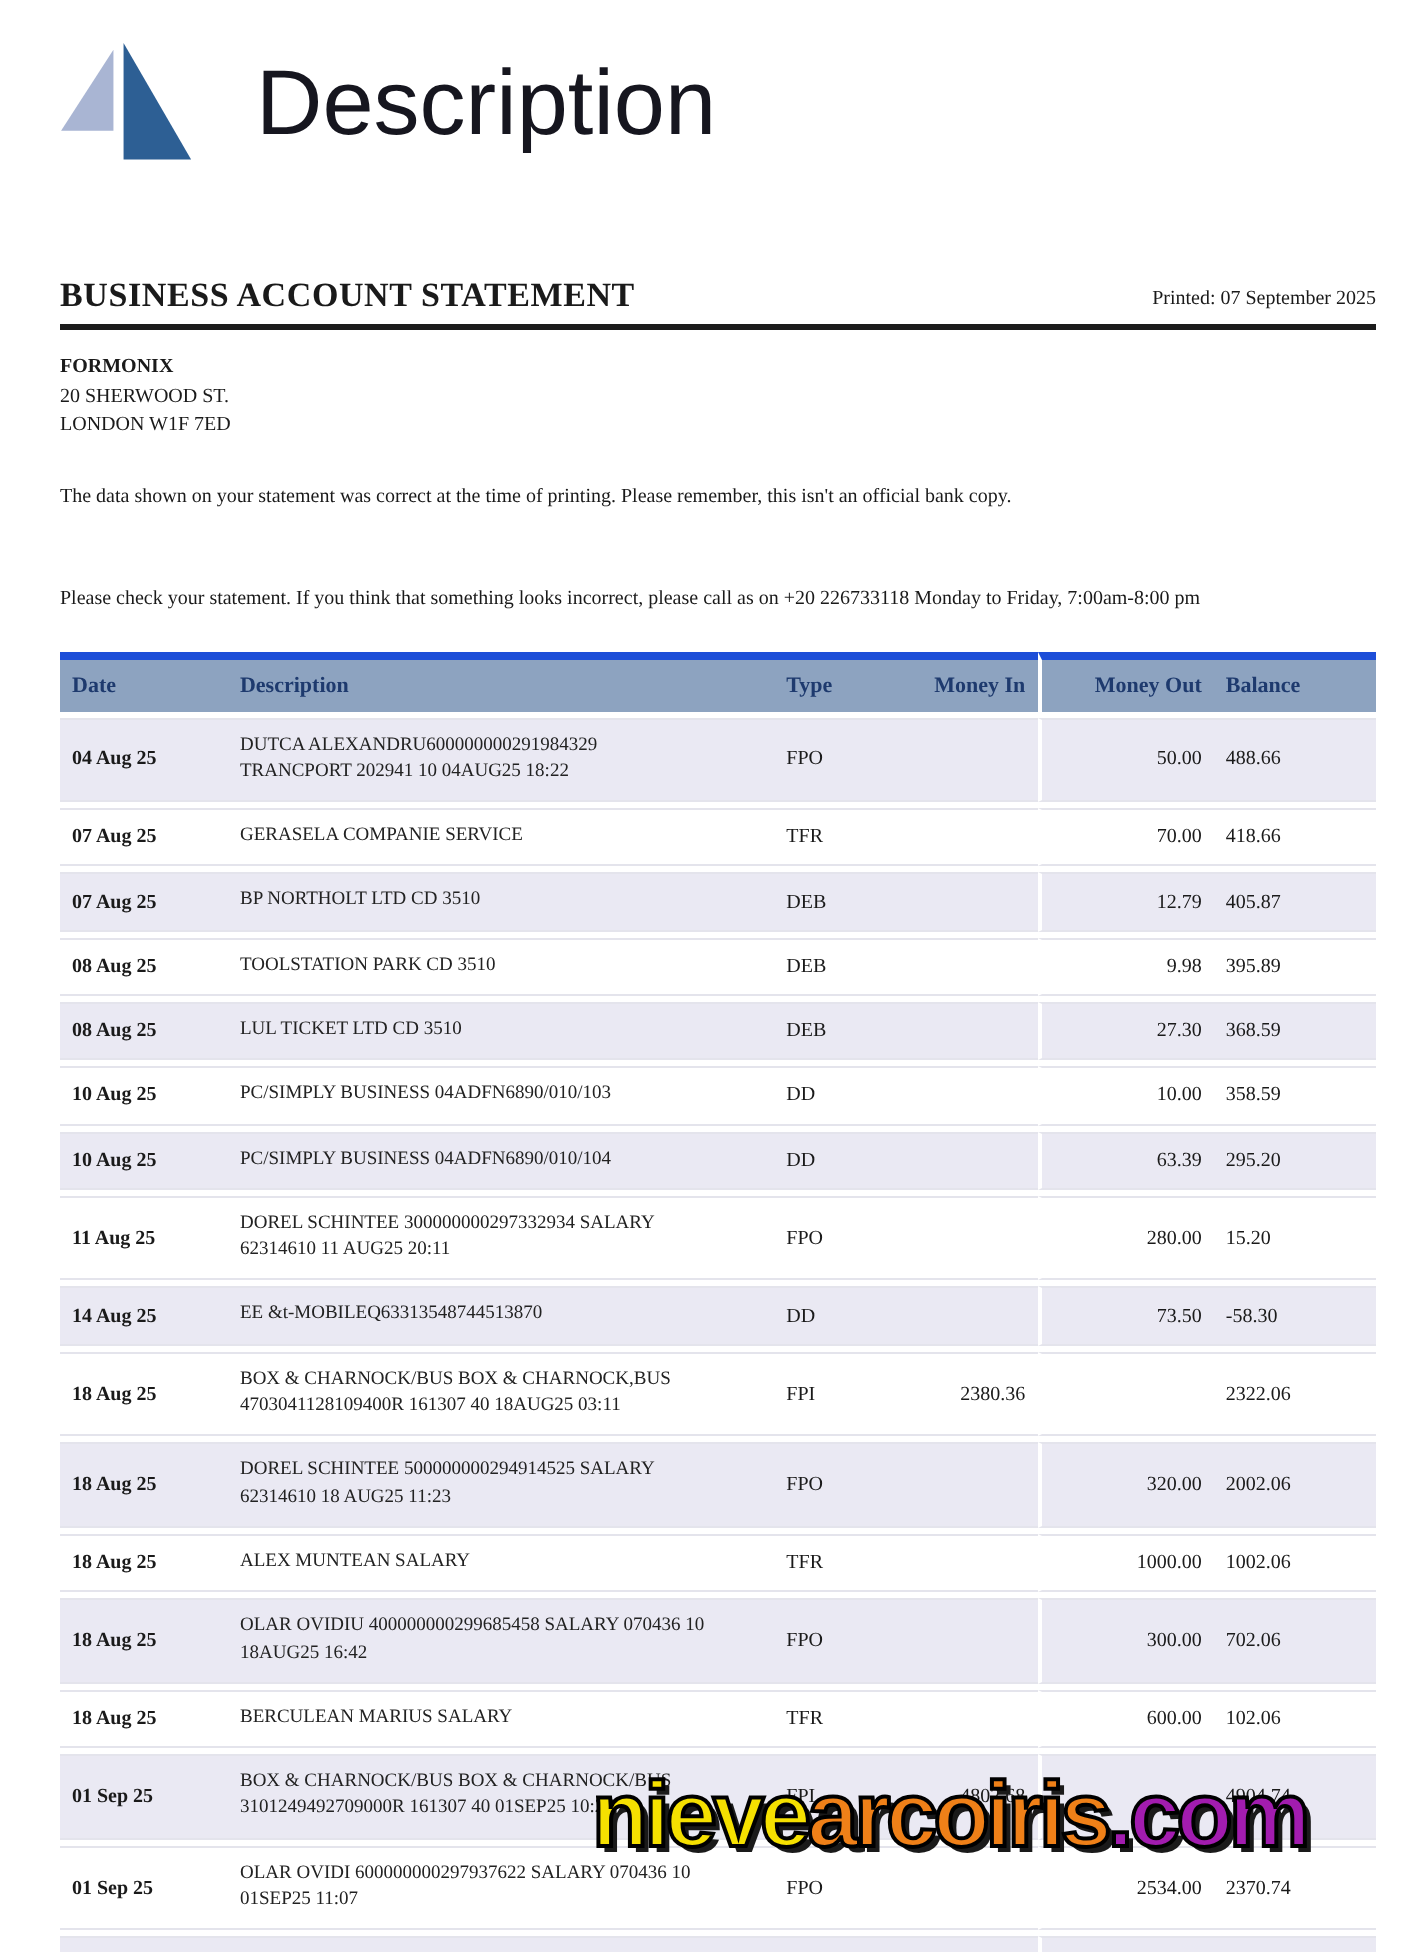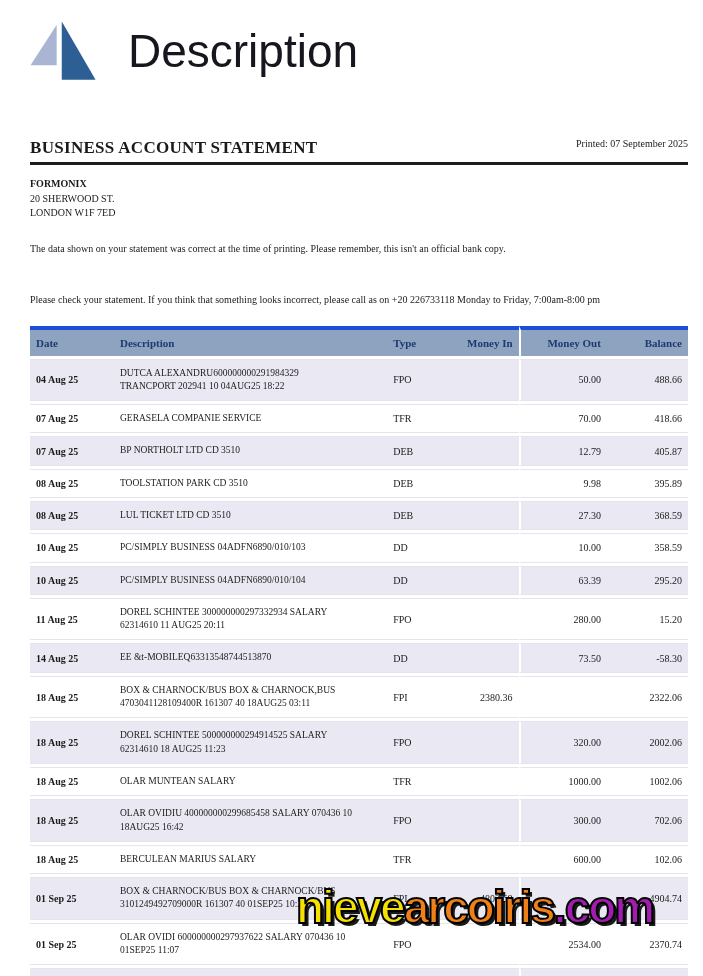--- a/index.html
+++ b/index.html
@@ -11,21 +11,21 @@
     position:relative;
     overflow:hidden;
   }
   .logo-row { display:flex; align-items:center; padding:14px 0 0 28px; }
   .logo-mark svg { width:76px; height:74px; display:block; }
   .logo-text {
     font-family:"Liberation Sans", sans-serif;
     font-size:46px; color:#16161f; margin-left:24px; letter-spacing:0;
   }
   .statement-head {
-    display:flex; justify-content:space-between; align-items:flex-start;
+    display:flex; justify-content:space-between; align-items:flex-end;
     margin:50px 15px 0 30px;
     border-bottom:3px solid #1c1c1c; padding-bottom:4px;
   }
   .statement-title { font-size:17px; font-weight:bold; letter-spacing:0.3px; }
   .printed { font-size:10px; padding-bottom:3px; }
 
   .account-block { display:flex; margin:12px 15px 0 30px; font-size:10px; line-height:1.45; }
   .addr { width:126px; }
   .addr .name { font-weight:bold; }
   .bank-details span.pair { margin-right:14px; }
@@ -47,21 +47,21 @@
   }
   tr.odd  td { background:#eae9f3; }
   tr.even td { background:#ffffff; }
   .c-date { width:86px; }
   td.c-date { font-weight:bold; font-size:10px; }
   .c-desc { width:258px; }
   td.c-desc { font-size:9.5px; line-height:1.4; padding-right:34px; color:#222; }
   .c-type { width:46px; text-align:left; }
   .c-in   { width:76px; text-align:right; }
   .c-out  { width:86px; text-align:right; border-left:2px solid #ffffff; }
-  .c-bal  { width:78px; text-align:right; }
+  .c-bal  { width:78px; text-align:left; }
 
   .watermark {
     position:absolute; left:296px; top:880px;
     font-family:"Liberation Sans", sans-serif;
     font-weight:bold; font-size:46px; letter-spacing:-2px;
     white-space:nowrap;
     -webkit-text-stroke:2px #000;
     text-shadow:3px 3px 0 #1a1a1a;
   }
 </style>
@@ -190,21 +190,21 @@
         <tr class="odd">
           <td class="c-date">18 Aug 25</td>
           <td class="c-desc">DOREL SCHINTEE 500000000294914525 SALARY 62314610 18 AUG25 11:23</td>
           <td class="c-type">FPO</td>
           <td class="c-in"></td>
           <td class="c-out">320.00</td>
           <td class="c-bal">2002.06</td>
         </tr>
         <tr class="even">
           <td class="c-date">18 Aug 25</td>
-          <td class="c-desc">OLAR MUNTEAN SALARY</td>
+          <td class="c-desc">ALEX MUNTEAN SALARY</td>
           <td class="c-type">TFR</td>
           <td class="c-in"></td>
           <td class="c-out">1000.00</td>
           <td class="c-bal">1002.06</td>
         </tr>
         <tr class="odd">
           <td class="c-date">18 Aug 25</td>
           <td class="c-desc">OLAR OVIDIU 400000000299685458 SALARY 070436 10 18AUG25 16:42</td>
           <td class="c-type">FPO</td>
           <td class="c-in"></td>

